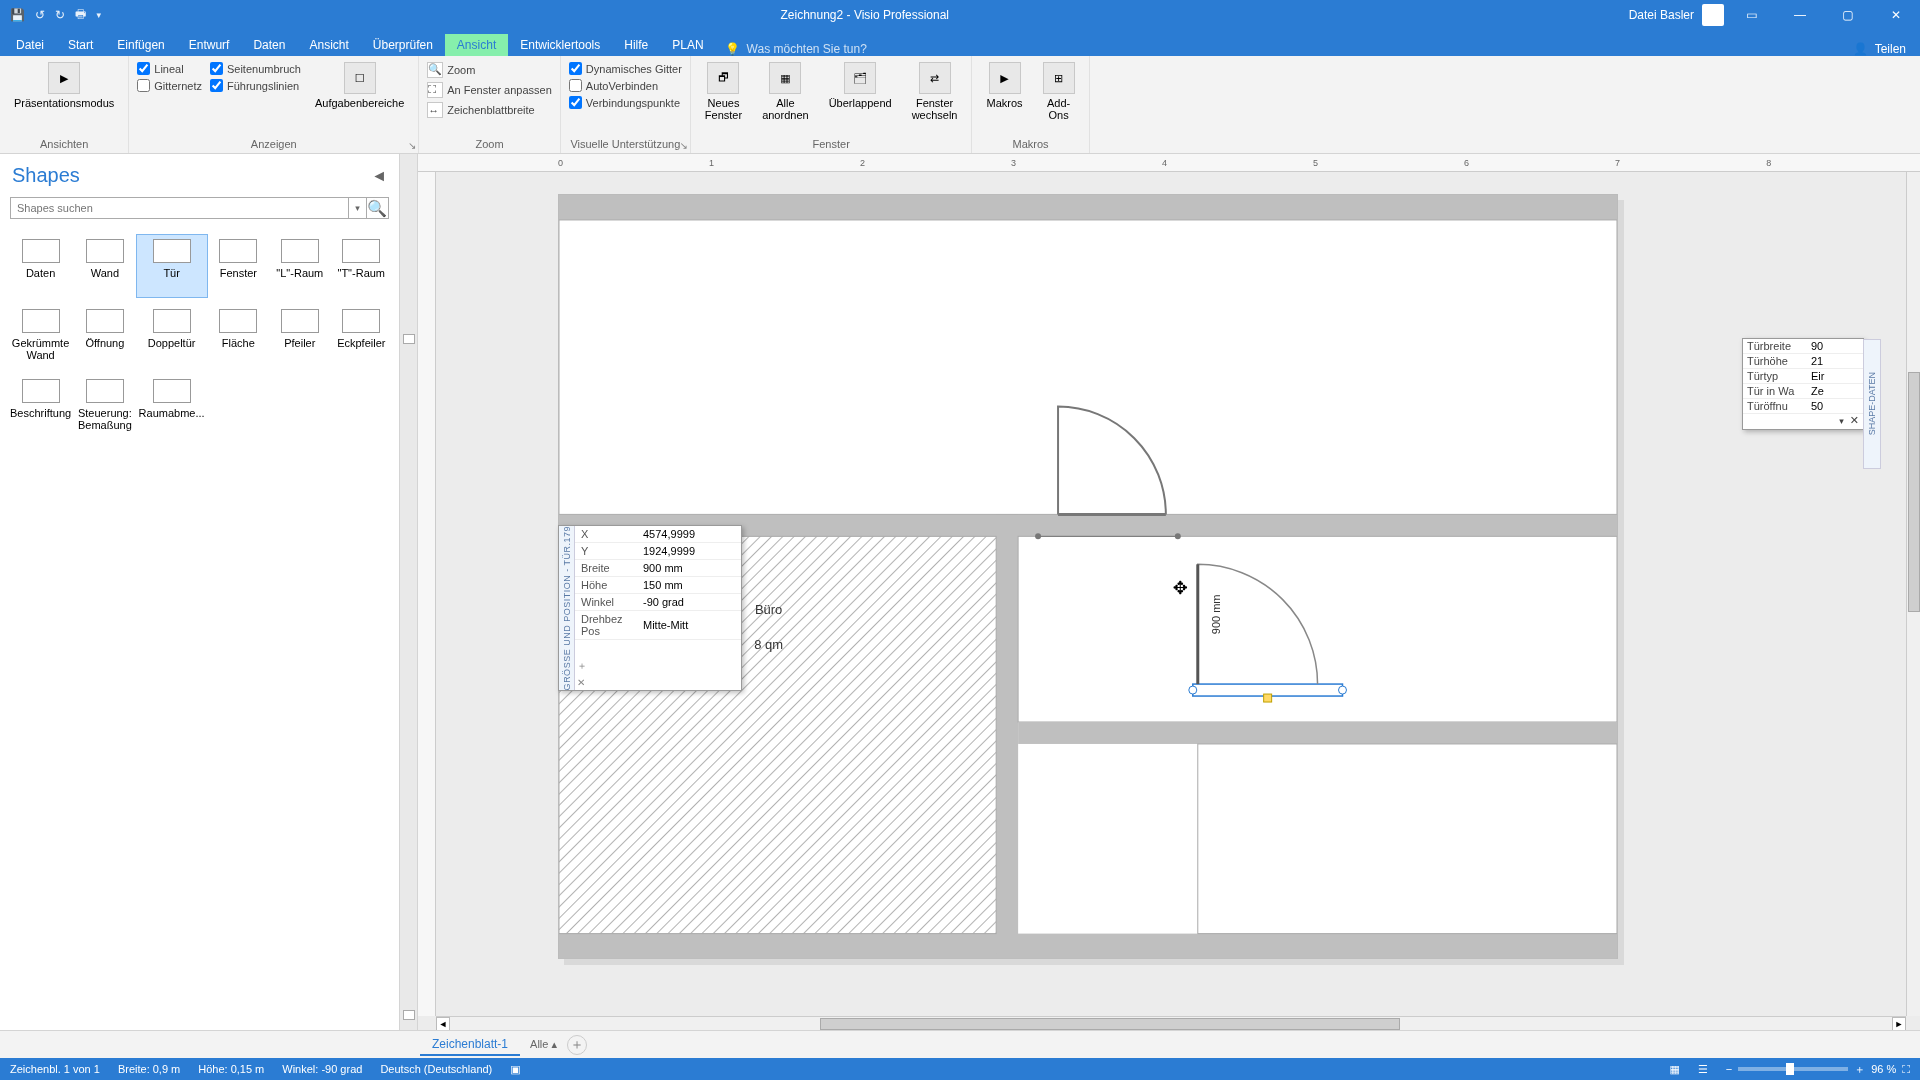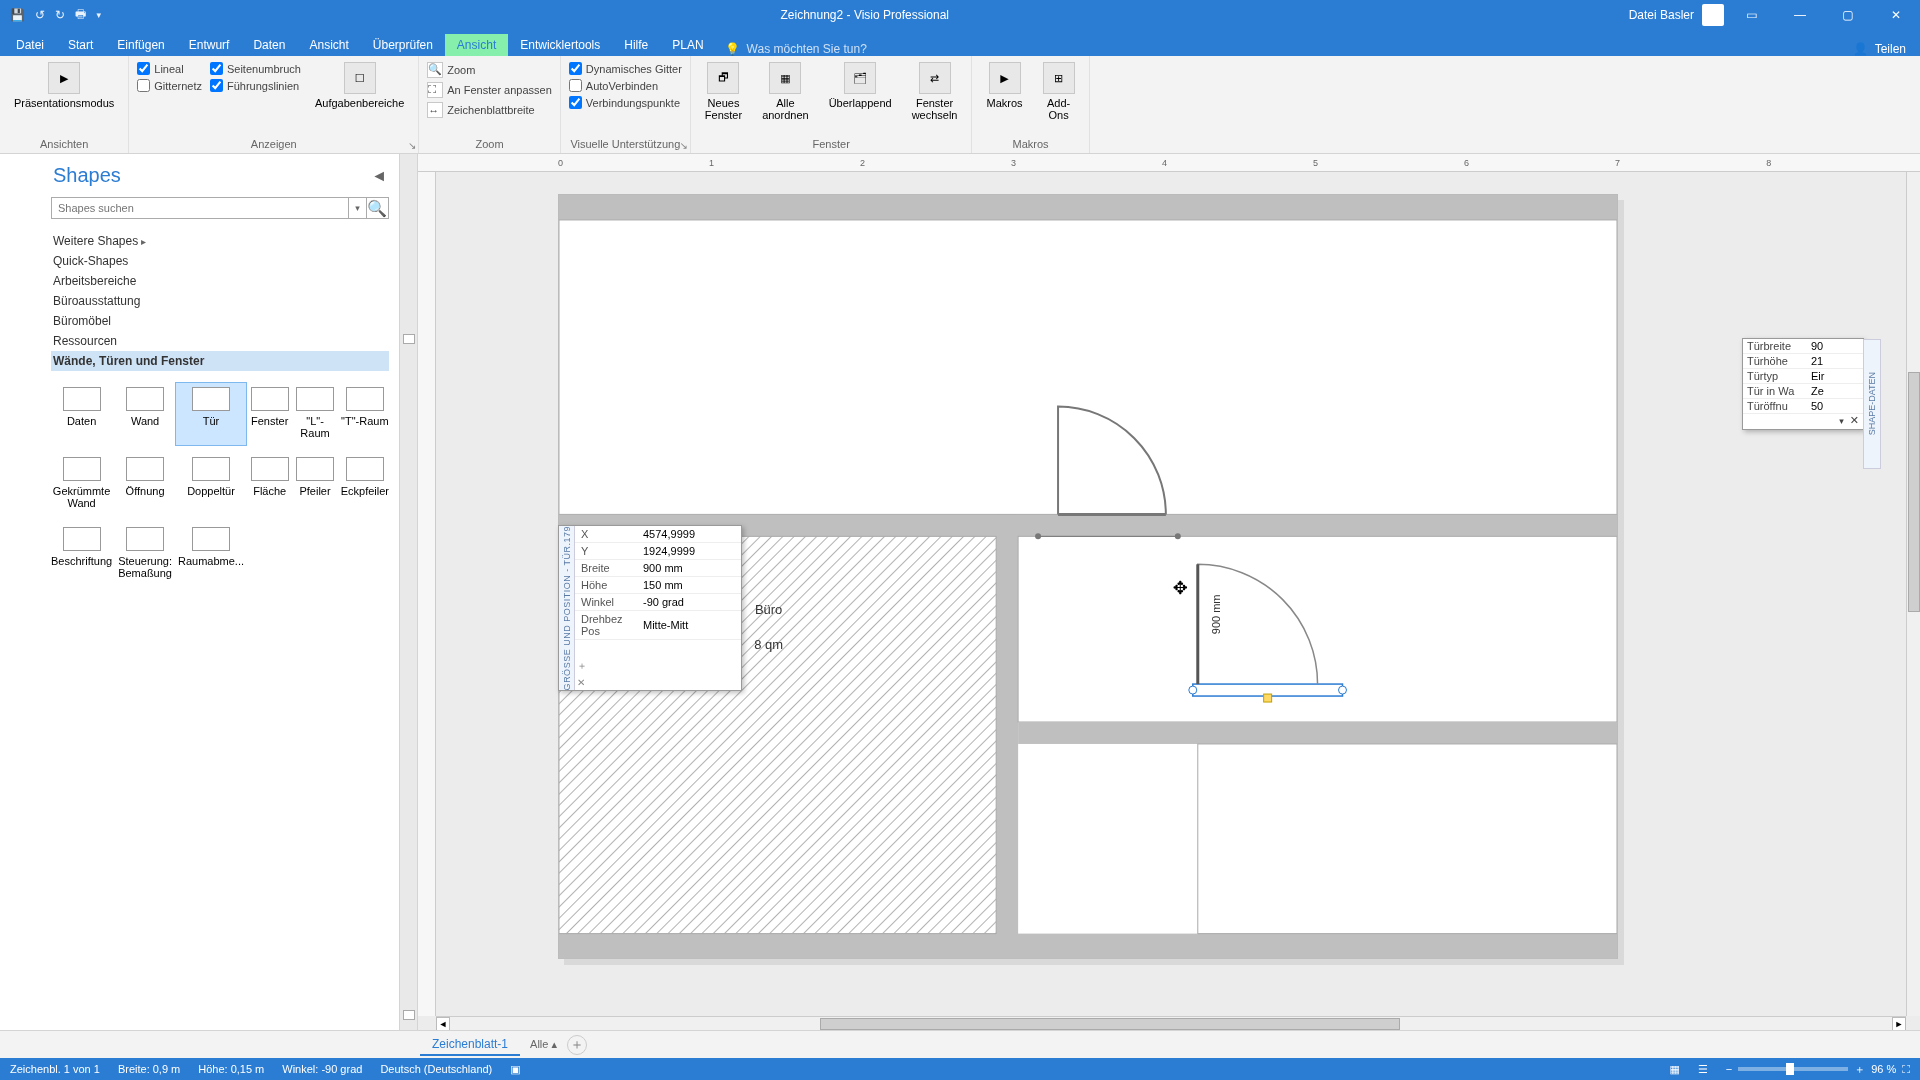--- a/index.html
+++ b/index.html
@@ -31,21 +31,21 @@
 .bigbtn { display: flex; flex-direction: column; align-items: center; justify-content: flex-start; padding: 2px 6px; font-size: 11px; text-align: center; gap: 3px; }
 .bigbtn .ico { width: 32px; height: 32px; background: #e8e8e8; border: 1px solid #c8c8c8; display: flex; align-items: center; justify-content: center; }
 .checkrow { display: flex; align-items: center; gap: 4px; font-size: 11px; color: #444; }
 .checkrow input { width: 13px; height: 13px; }
 .vcol { display: flex; flex-direction: column; gap: 4px; padding-top: 2px; }
 .smallrow { display: flex; align-items: center; gap: 4px; font-size: 11px; color: #444; }
 .smallrow .sicon { width: 16px; height: 16px; border: 1px solid #c8c8c8; background: #fff; }
 
 
 .workspace { display: flex; height: calc(1080px - 30px - 26px - 98px - 28px - 22px); }
-.shapes-pane { width: 400px; background: #fff; border-right: 1px solid #d4d4d4; display: flex; flex-direction: column; padding-left: 41px; }
+.shapes-pane { width: 400px; background: #fff; border-right: 1px solid #d4d4d4; display: flex; flex-direction: column; }
 .shapes-pane .header { display: flex; align-items: center; justify-content: space-between; padding: 10px 12px 6px 12px; }
 .shapes-pane .header h2 { font-size: 20px; font-weight: 400; color: #2b7cd3; }
 .shapes-pane .search { margin: 4px 10px 8px 10px; display: flex; }
 .shapes-pane .search input { flex: 1; height: 22px; border: 1px solid #ababab; font-size: 11px; padding: 0 6px; }
 .shapes-pane .search .dd { width: 18px; height: 22px; border: 1px solid #ababab; border-left: none; display: flex; align-items: center; justify-content: center; font-size: 9px; color: #666; }
 .shapes-pane .search .go { width: 22px; height: 22px; border: 1px solid #ababab; border-left: none; display: flex; align-items: center; justify-content: center; }
 .shapes-pane .cats { font-size: 12px; padding: 4px 10px; }
 .shapes-pane .cats .cat { padding: 3px 2px; color: #333; cursor: pointer; }
 .shapes-pane .cats .cat.more::after { content: " ▸"; color: #666; font-size: 10px; }
 .shapes-pane .cats .cat.active { background: #cfe3f7; font-weight: 600; }
@@ -277,29 +277,20 @@
 
   <div class="shapes-pane">
     <div class="header">
       <h2>Shapes</h2>
       <span style="color:#666">◄</span>
     </div>
     <div class="search">
       <input placeholder="Shapes suchen" style="">
       <div class="dd">▾</div>
       <div class="go">🔍</div>
-    </div>
-    <div class="cats">
-      <div class="cat more">Weitere Shapes</div>
-      <div class="cat">Quick-Shapes</div>
-      <div class="cat">Arbeitsbereiche</div>
-      <div class="cat">Büroausstattung</div>
-      <div class="cat">Büromöbel</div>
-      <div class="cat">Ressourcen</div>
-      <div class="cat active">Wände, Türen und Fenster</div>
     </div>
     <div class="stencil" id="stencil">
         <div class="shape-item">
           <div class="glyph"></div>
           <div class="txt">Daten</div>
         </div>
         <div class="shape-item">
           <div class="glyph"></div>
           <div class="txt">Wand</div>
         </div>

